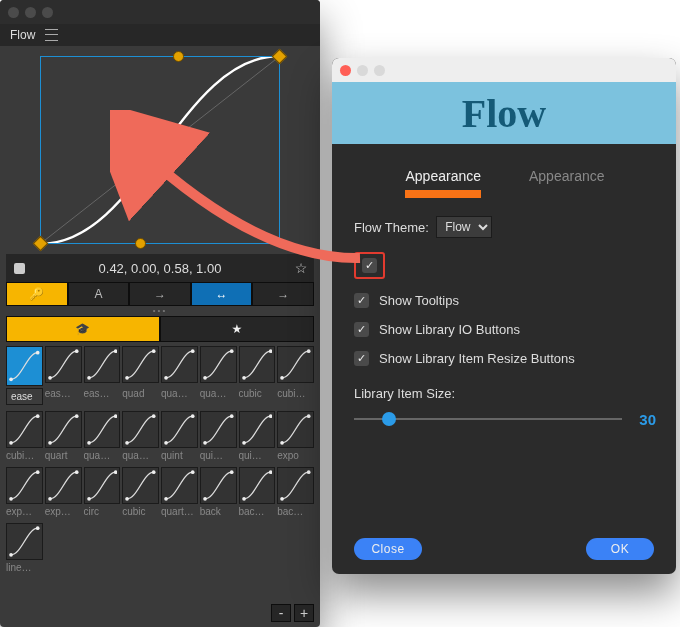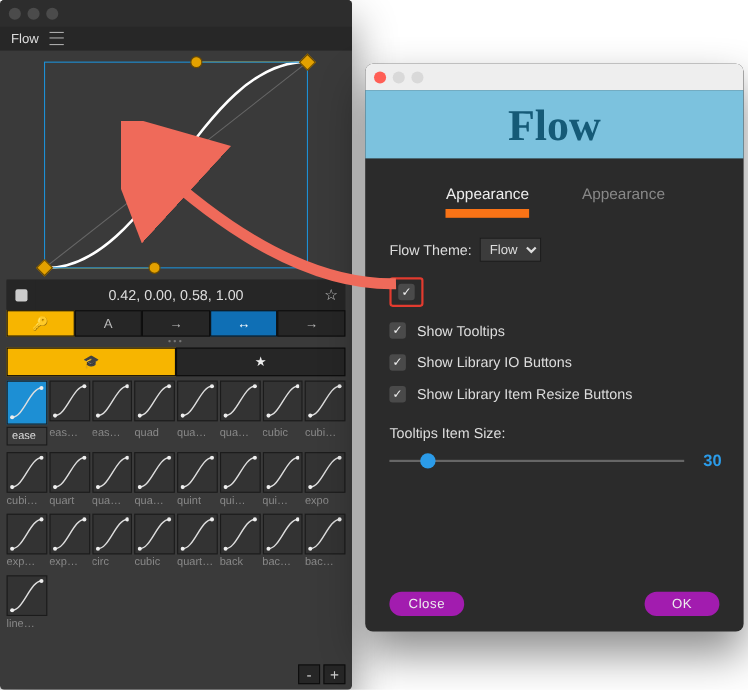--- a/index.html
+++ b/index.html
@@ -78,21 +78,21 @@
   .row label{display:flex;align-items:center;gap:10px;}
   .chk{width:15px;height:15px;border-radius:3px;background:#4a4a4a;display:flex;align-items:center;justify-content:center;color:#eee;font-size:11px;}
   .sel{background:#3c3c3c;border:1px solid #1b1b1b;color:#ddd;font-size:12px;padding:2px 4px;}
   .hl{border:2px solid #e23b2f;border-radius:3px;padding:4px 6px;display:inline-flex;}
   .slider-row{margin-top:20px;}
   .slider{position:relative;height:20px;margin-top:8px;}
   .slider .track{position:absolute;left:0;right:34px;top:9px;height:2px;background:#666;}
   .slider .knob{position:absolute;top:3px;width:14px;height:14px;border-radius:50%;background:#2b9be8;}
   .slider .val{position:absolute;right:0;top:2px;color:#2b9be8;font-size:15px;font-weight:bold;}
   .dlg-foot{position:absolute;left:0;right:0;bottom:14px;display:flex;justify-content:space-between;padding:0 22px;}
-  .pill{min-width:68px;height:22px;border-radius:11px;background:#a21caf;color:#eee;display:flex;align-items:center;justify-content:center;font-size:12px;letter-spacing:.5px;}
+  .pill{min-width:68px;height:22px;border-radius:11px;background:#3b82f6;color:#eee;display:flex;align-items:center;justify-content:center;font-size:12px;letter-spacing:.5px;}
 
   
   .arrow{position:absolute;pointer-events:none;}
 </style>
 </head>
 <body>
 
 <div class="stage">
 
   <div class="win main">
@@ -449,21 +449,21 @@
       </label>
         </div>
       <div class="row">
           <label>
         <span class="chk">✓</span>
         <span>Show Library Item Resize Buttons</span>
       </label>
         </div>
 
       <div class="slider-row">
-        <div style="font-size:13px;">Tooltips Item Size:</div>
+        <div style="font-size:13px;">Library Item Size:</div>
         <div class="slider">
           <div class="track"></div>
           <div class="knob" style="left:28px;"></div>
           <div class="val">30</div>
         </div>
       </div>
     </div>
     <div class="dlg-foot">
       <div class="pill">
           <span>Close</span>

